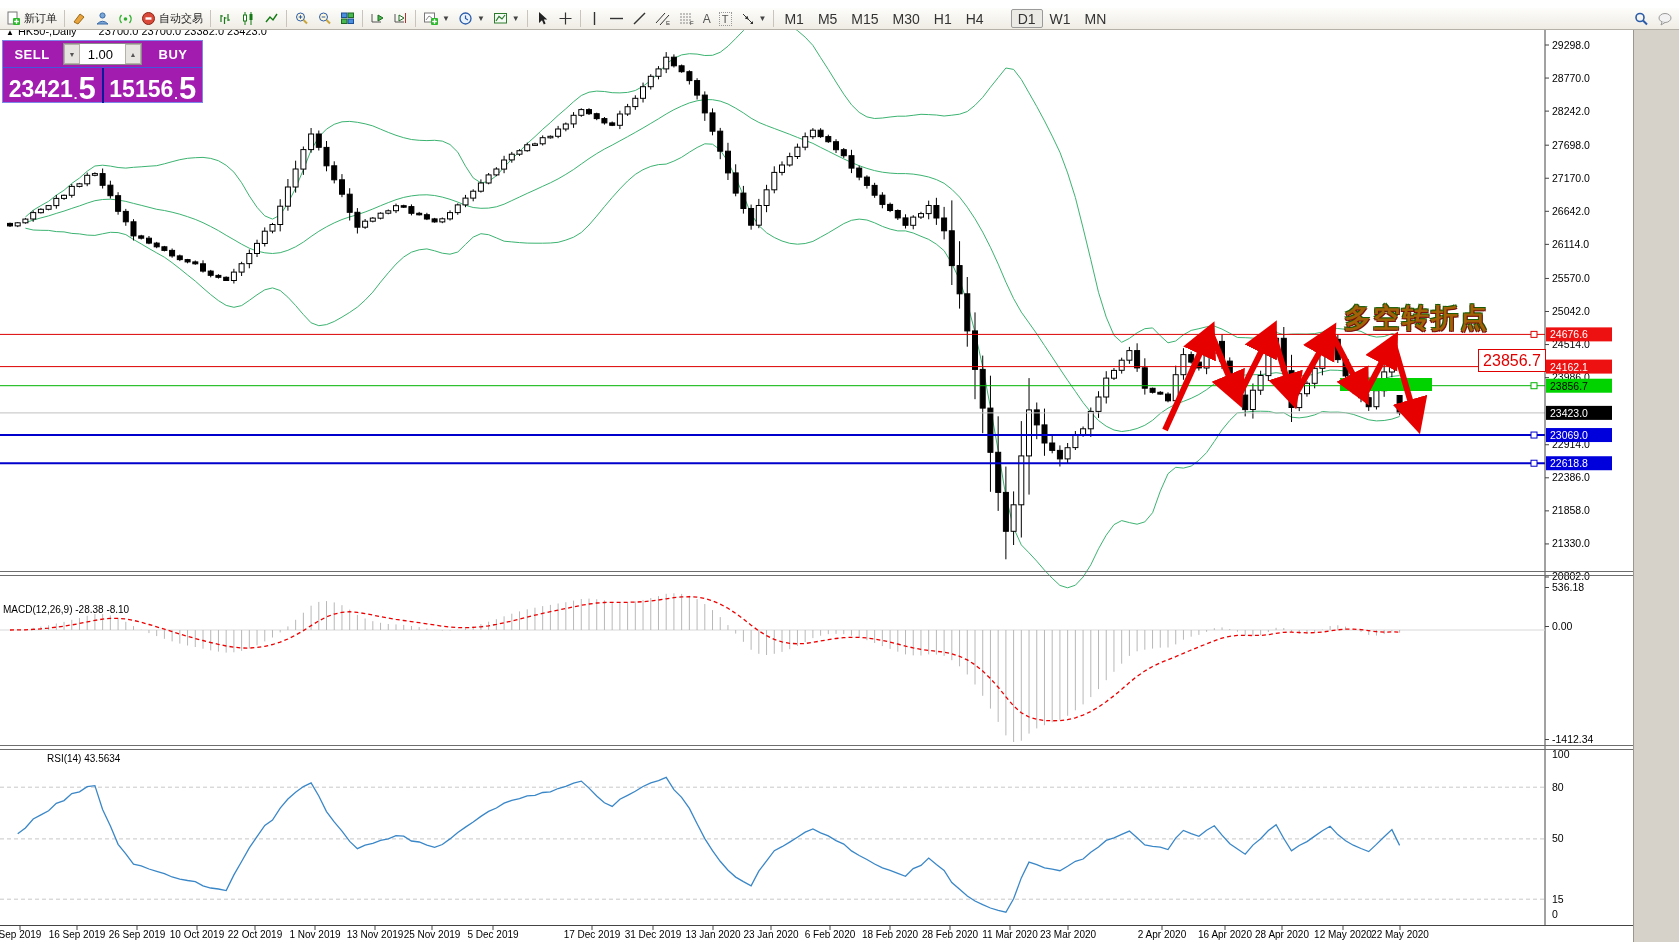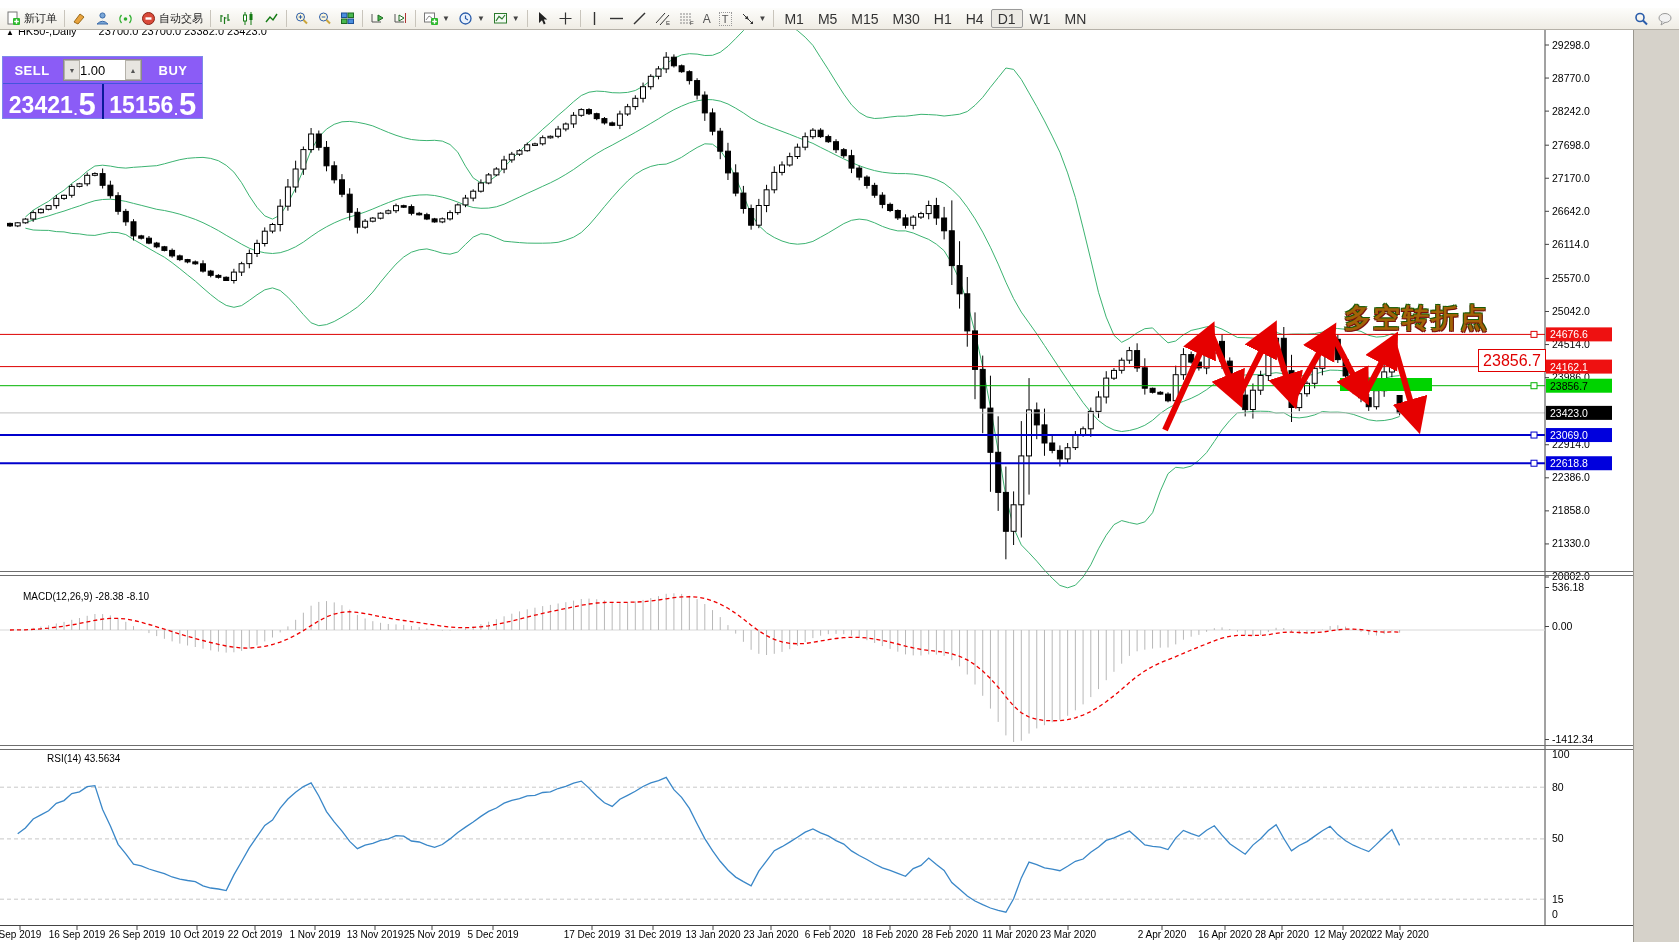--- a/index.html
+++ b/index.html
@@ -5,33 +5,33 @@
   html,body{margin:0;padding:0;background:#fff;font-family:"Liberation Sans",sans-serif;}
   #app{position:relative;width:1679px;height:942px;overflow:hidden;background:#fff;}
   
   #toolbar{position:absolute;left:0;top:8px;width:1679px;height:22px;background:linear-gradient(#fdfdfb,#efece4);
     border-bottom:1px solid #b5b1a8;display:flex;align-items:center;padding:0 2px;box-sizing:border-box;z-index:30;}
   .tb-btn{height:19px;display:flex;align-items:center;gap:3px;padding:0 3px;border:1px solid transparent;border-radius:2px;font-size:11px;color:#222;}
   .tb-btn svg{display:block}
   .sep{width:1px;height:17px;background:#c9c5bc;margin:0 3px;}
   .drop{font-size:8px;color:#444;margin-left:1px;}
   .tf-btn{height:17px;padding:0 6px;font-size:14px;color:#333;display:flex;align-items:center;border:1px solid transparent;border-radius:2px;}
-  .tf-active{border:1px solid #9a9a9a;background:#eceae4;}
+  .tf-active{border:1px solid #9a9a9a;background:#eceae4;margin-left:20px;}
   .tb-right{margin-left:auto;display:flex;align-items:center;}
   
   #title{position:absolute;left:6px;top:25px;font-size:11px;color:#000;z-index:20;}
   #title .mk{font-size:8px;margin-right:4px;}
   #title .sym{margin-right:22px;}
   
-  #trade{position:absolute;left:2px;top:40px;width:201px;height:63px;background:#8b5cf6;border:1px solid #7c89ea;box-sizing:border-box;z-index:25;margin-top:16px;}
+  #trade{position:absolute;left:2px;top:40px;width:201px;height:63px;background:#a21caf;border:1px solid #7c89ea;box-sizing:border-box;z-index:25;}
   #trade .row1{display:flex;height:26px;align-items:center;}
   .bigbtn{width:58px;text-align:center;color:#fff;font-size:13px;font-weight:bold;letter-spacing:.5px;}
   .volwrap{flex:1;height:22px;margin:0 2px;background:#fff;border:1px solid #8a8a8a;display:flex;align-items:center;box-sizing:border-box;}
   .spin{width:16px;height:100%;background:#e7e5e0;border:1px solid #b5b2aa;box-sizing:border-box;font-size:7px;color:#555;display:flex;align-items:center;justify-content:center;}
-  .vol{flex:1;text-align:left;padding-right:12px;font-size:13px;color:#000;}
+  .vol{flex:1;text-align:right;padding-right:12px;font-size:13px;color:#000;}
   #trade .row2{display:flex;height:35px;border-top:1px solid #4355dd;}
   .pricecell{flex:1;color:#fff;display:flex;align-items:flex-end;justify-content:center;padding-bottom:2px;}
   .pricecell.sell{border-right:2px solid #0a1a9a;}
   .p-main{font-size:23px;font-weight:bold;line-height:1;}
   .p-dot{font-size:13px;font-weight:bold;line-height:1;margin:0 1px;}
   .p-big{font-size:31px;font-weight:bold;line-height:.82;}
   
   .ind-label{position:absolute;left:3px;font-size:10px;color:#000;z-index:20;}
   
   #cn-note{position:absolute;left:1344px;top:300px;font-size:27px;font-weight:bold;color:#a16207;z-index:22;
@@ -1333,20 +1333,20 @@
           <span class="p-big">5</span>
       </div>
       <div class="pricecell">
         <span class="p-main">15156</span>
           <span class="p-dot">.</span>
           <span class="p-big">5</span>
       </div>
     </div>
   </div>
 
-  <div class="ind-label" style="top:591px;margin-left:20px;">MACD(12,26,9) -28.38 -8.10</div>
+  <div class="ind-label" style="top:604px;">MACD(12,26,9) -28.38 -8.10</div>
   <div class="ind-label" style="top:753px;padding-left:44px;">RSI(14) 43.5634</div>
 
   <div id="cn-note">多空转折点</div>
   <div id="price-box">23856.7</div>
 
   <div id="right-gutter"></div>
 </div>
 
 </body></html>

